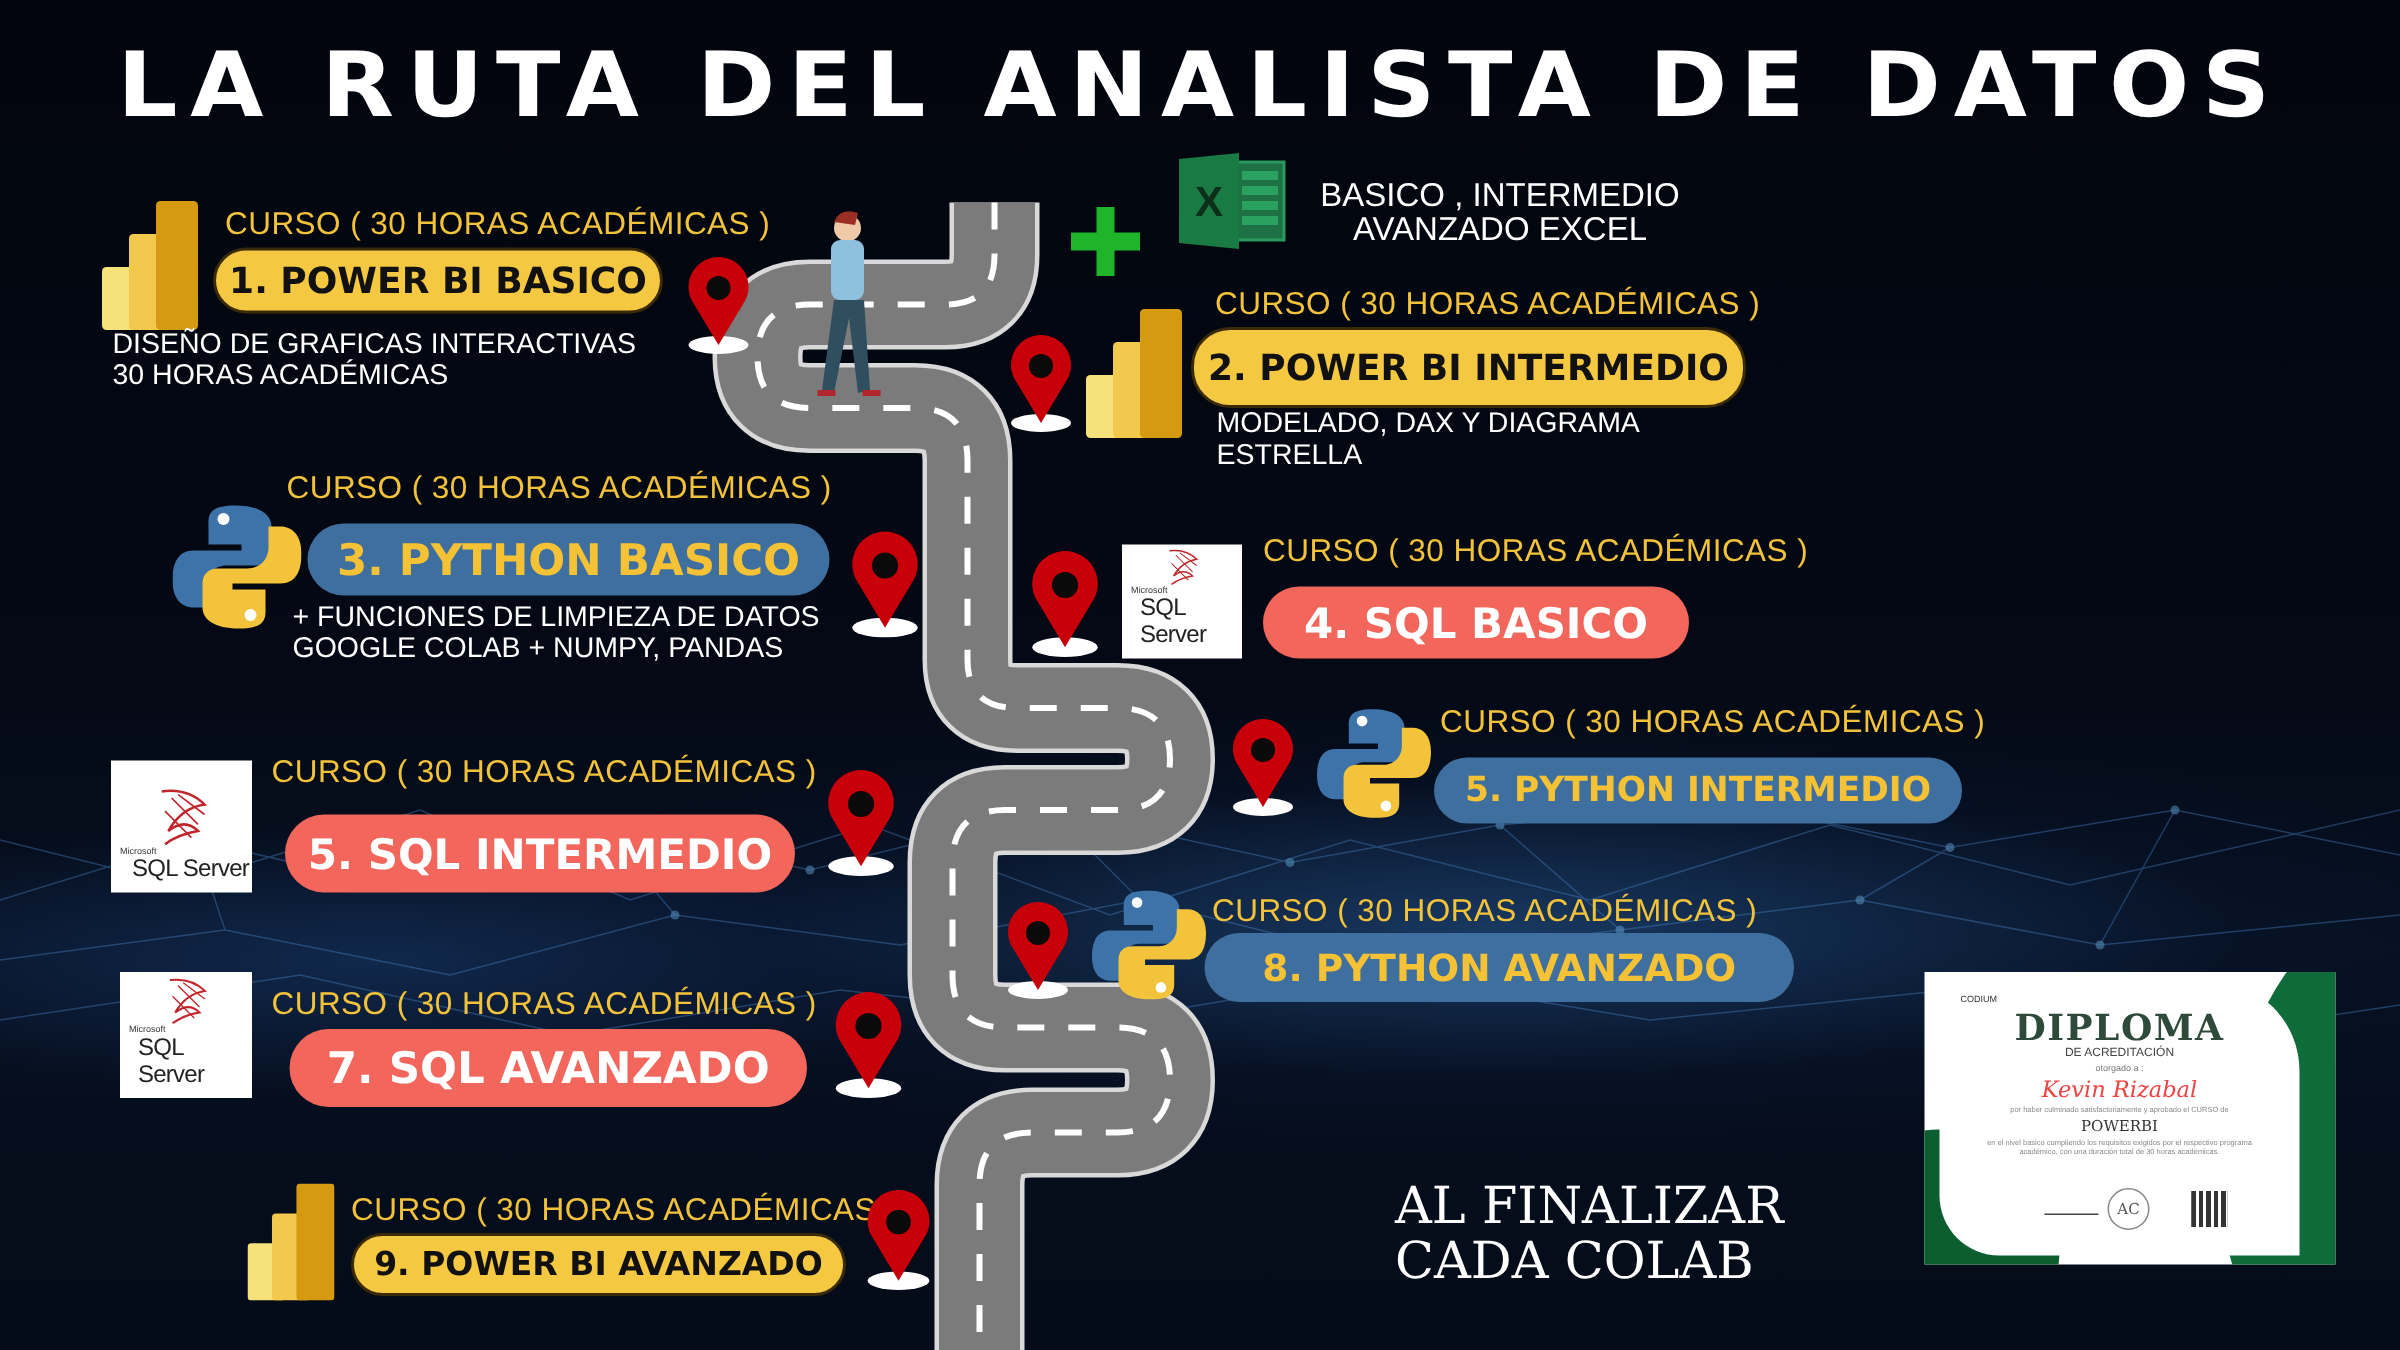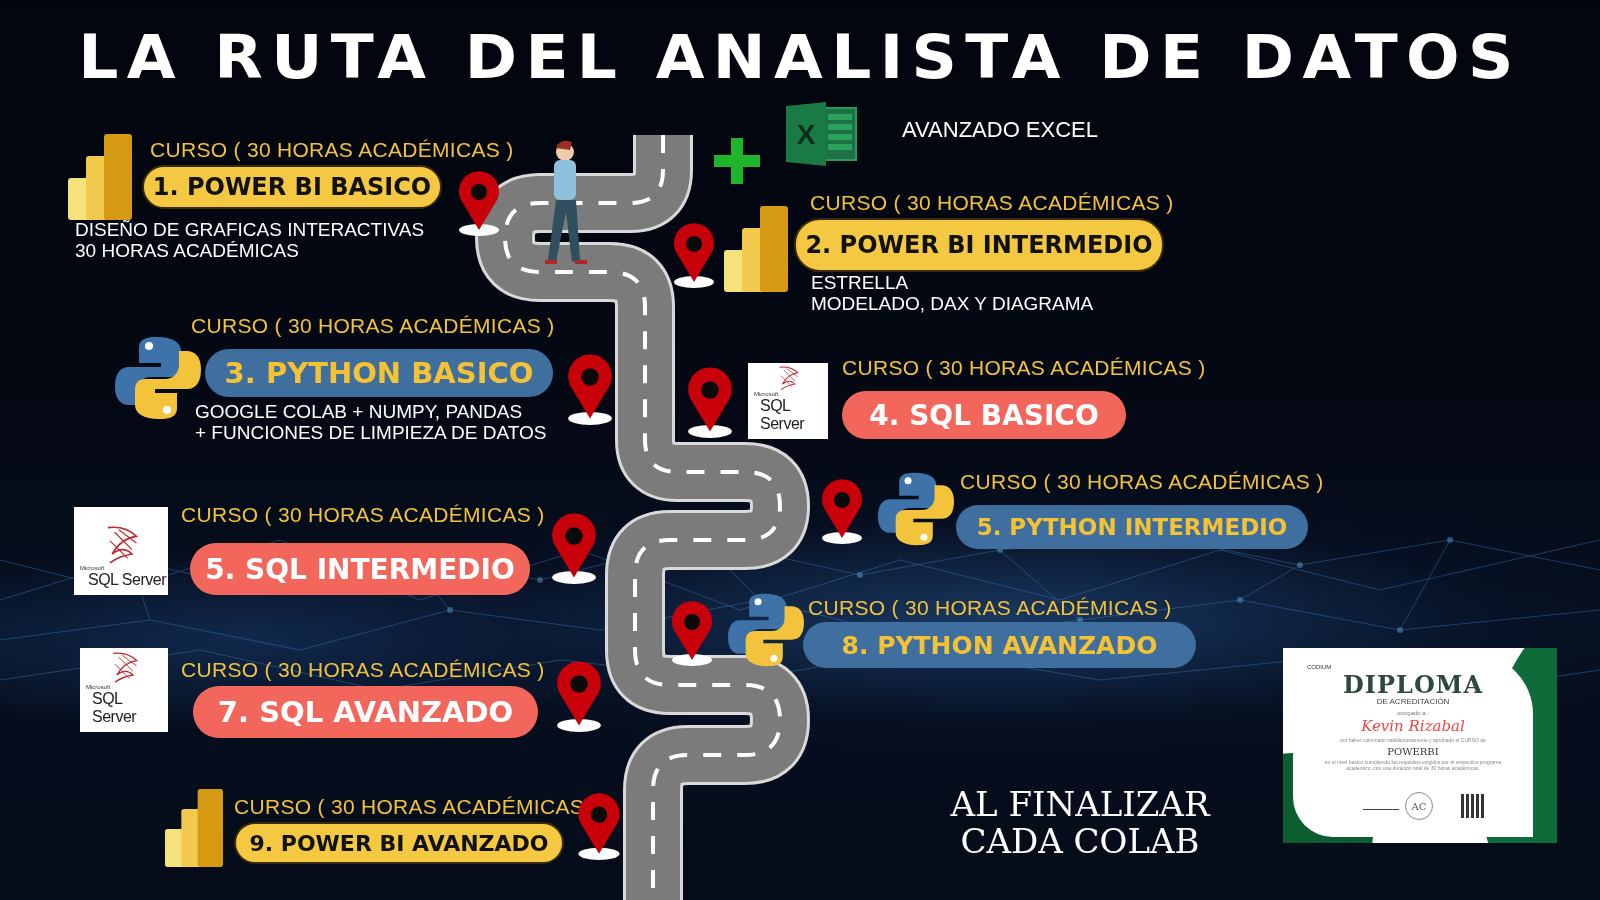--- a/index.html
+++ b/index.html
@@ -55,21 +55,21 @@
     .excel-text {
       position: absolute; color: #ffffff; font-size: 22px; text-align: center; line-height: 23px;
     }
 
     .aval {
       position: absolute; left: 898px; top: 683px; width: 365px; color: #ffffff;
       font-family: "DejaVu Serif", serif; font-weight: bold; font-size: 14.5px; line-height: 18px;
       text-align: justify; text-align-last: left;
     }
     .finalizar {
-      position: absolute; left: 930px; top: 786px; width: 300px; text-align: center;
+      position: absolute; left: 930px; top: 786px; width: 300px; text-align: left;
       color: #ffffff; font-family: "DejaVu Serif", serif; font-size: 34px; line-height: 37px;
     }
 
     .diploma {
       position: absolute; left: 1283px; top: 648px; width: 274px; height: 195px;
       background: #ffffff; overflow: hidden;
     }
     .diploma .swoosh-r {
       position: absolute; right: -40px; top: -30px; width: 110px; height: 260px;
       border-radius: 50%; background: #0e6b3a; transform: rotate(12deg);
@@ -158,20 +158,21 @@
     <g fill="#2aa15e">
         <rect x="42" y="12" width="24" height="6"></rect>
         <rect x="42" y="22" width="24" height="6"></rect>
         <rect x="42" y="32" width="24" height="6"></rect>
         <rect x="42" y="42" width="24" height="6"></rect>
       </g>
     <path d="M0 4 L40 0 L40 64 L0 60 Z" fill="#1a7a43"></path>
     <text x="20" y="42" font-size="28" font-weight="bold" fill="#0c2e1a" text-anchor="middle" font-family="Liberation Sans, sans-serif">X</text>
   </svg>
   <div class="excel-text" style="left:870px;top:118px;width:260px;">
+    <div>BASICO , INTERMEDIO</div>
     <div>AVANZADO EXCEL</div>
   </div>
 
   <div>
     <svg class="icon" style="left:68px;top:134px;width:64px;height:86px;" viewBox="0 0 64 86">
       <rect x="0" y="44" width="28" height="42" rx="3" fill="#f6e27a"></rect>
         <rect x="18" y="22" width="28" height="64" rx="3" fill="#f2c94c"></rect>
         <rect x="36" y="0" width="28" height="86" rx="3" fill="#d59a12"></rect>
     </svg>
     <div class="curso" style="left:150px;top:138px;">CURSO ( 30 HORAS ACADÉMICAS )</div>
@@ -194,37 +195,37 @@
         <circle cx="22" cy="22" r="8" fill="#0a0a0a"></circle>
       </svg>
     <svg class="icon" style="left:724px;top:206px;width:64px;height:86px;" viewBox="0 0 64 86">
       <rect x="0" y="44" width="28" height="42" rx="3" fill="#f6e27a"></rect>
         <rect x="18" y="22" width="28" height="64" rx="3" fill="#f2c94c"></rect>
         <rect x="36" y="0" width="28" height="86" rx="3" fill="#d59a12"></rect>
     </svg>
     <div class="curso" style="left:810px;top:191px;">CURSO ( 30 HORAS ACADÉMICAS )</div>
     <div class="pill yellow" style="left:794px;top:218px;width:370px;height:54px;font-size:24px;">2. POWER BI INTERMEDIO</div>
     <div class="desc" style="left:811px;top:272px;">
+      <div>MODELADO, DAX Y DIAGRAMA</div>
       <div>ESTRELLA</div>
-      <div>MODELADO, DAX Y DIAGRAMA</div>
     </div>
   </div>
 
   <div>
     <svg class="icon" style="left:115px;top:335px;width:86px;height:86px;" viewBox="0 0 86 86">
       <path d="M42 2 C22 2 24 10 24 18 L24 28 L46 28 L46 32 L14 32 C4 32 0 40 0 52 C0 64 6 70 14 70 L22 70 L22 56 C22 48 28 42 36 42 L56 42 C62 42 66 38 66 32 L66 16 C66 8 58 2 42 2 Z" fill="#3d73a8"></path>
       <path d="M44 84 C64 84 62 76 62 68 L62 58 L40 58 L40 54 L72 54 C82 54 86 46 86 34 C86 22 80 16 72 16 L64 16 L64 30 C64 38 58 44 50 44 L30 44 C24 44 20 48 20 54 L20 70 C20 78 28 84 44 84 Z" fill="#f3c33b"></path>
       <circle cx="34" cy="11" r="4" fill="#fff"></circle>
         <circle cx="52" cy="75" r="4" fill="#fff"></circle>
     </svg>
     <div class="curso" style="left:191px;top:314px;">CURSO ( 30 HORAS ACADÉMICAS )</div>
     <div class="pill blue" style="left:205px;top:349px;width:348px;height:48px;font-size:29px;">3. PYTHON BASICO</div>
     <div class="desc" style="left:195px;top:401px;">
+      <div>+ FUNCIONES DE LIMPIEZA DE DATOS</div>
       <div>GOOGLE COLAB + NUMPY, PANDAS</div>
-      <div>+ FUNCIONES DE LIMPIEZA DE DATOS</div>
     </div>
     <svg class="pin" style="left:566px;top:353px;width:48px;height:72px;" viewBox="0 0 44 66">
         <ellipse cx="22" cy="60" rx="20" ry="6" fill="#fff"></ellipse>
         <path d="M22 60 L4 30 A20 20 0 1 1 40 30 Z" fill="#c8000a"></path>
         <circle cx="22" cy="22" r="8" fill="#0a0a0a"></circle>
       </svg>
   </div>
 
   <div>
     <svg class="pin" style="left:686px;top:366px;width:48px;height:72px;" viewBox="0 0 44 66">

